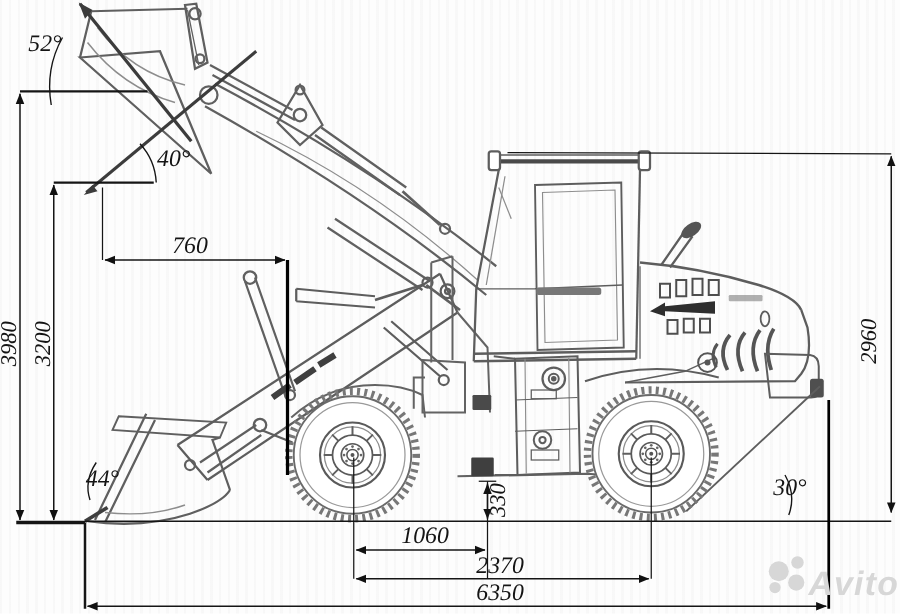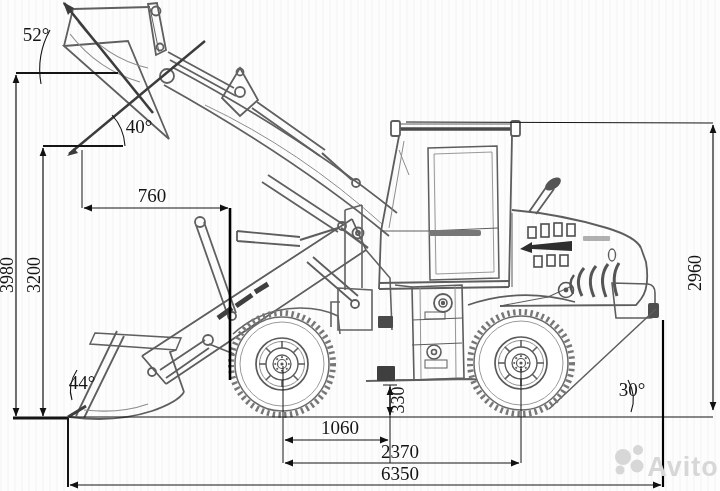--- a/index.html
+++ b/index.html
@@ -2,20 +2,21 @@
 <html><head>
 <meta charset="utf-8">
 <style>
   html,body{margin:0;padding:0;background:#ffffff;}
   .stage{
     position:relative;width:720px;height:491px;overflow:hidden;
     background:
       repeating-linear-gradient(90deg, rgba(120,120,120,0.04) 0 2px, rgba(255,255,255,0) 2px 7px),
       #fdfdfd;
     font-family:"Liberation Serif", serif;
+    font-style:italic;
   }
   svg text{fill:#141414;font-family:"Liberation Serif", serif;}
   .dim-label{font-size:19px;}
   .dim-label-v{font-size:18px;}
   .wm{fill:#d7d7d7;font-family:"Liberation Sans", sans-serif;font-weight:bold;font-size:27px;letter-spacing:1px;}
 </style>
 </head>
 <body>
 
 <div class="stage">

